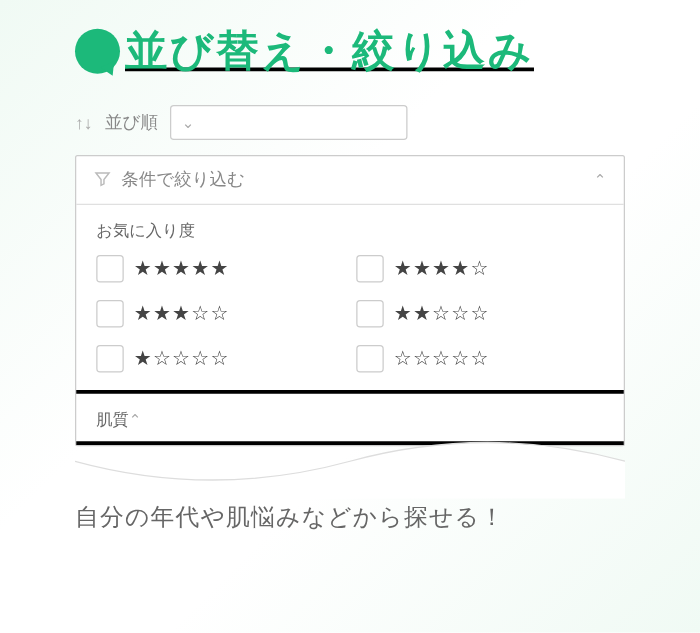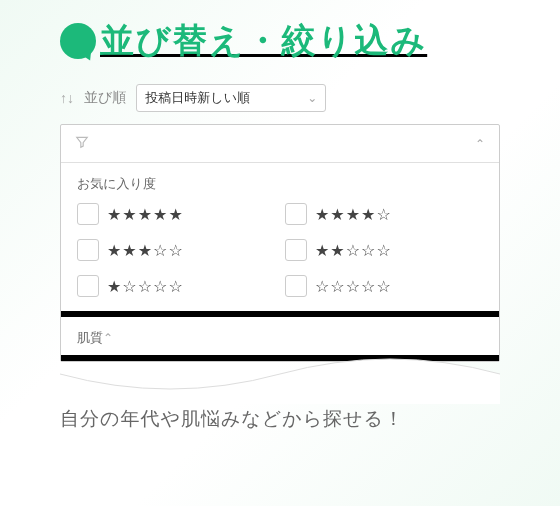--- a/index.html
+++ b/index.html
@@ -89,21 +89,21 @@
 .filter-header-left {
   display: flex;
   align-items: center;
   gap: 8px;
   color: #888;
   font-size: 14px;
 }
 .funnel { color: #bbb; font-size: 14px; }
 .section {
   padding: 12px 16px 8px 16px;
-  border-bottom: 6px solid #000000;
+  border-bottom: 3px solid #000000;
 }
 .section-title-row {
   display: flex;
   align-items: center;
 }
 .section-title {
   font-size: 13px;
   color: #666;
   margin-bottom: 10px;
 }
@@ -162,33 +162,33 @@
   <div class="bubble"></div>
   <div class="main-title">並び替え・絞り込み</div>
 </div>
 
 <div class="panel-wrap">
 
   <div class="sort-row">
     <span class="sort-arrows">↑↓</span>
     <span class="sort-label">並び順</span>
     <div class="sort-select">
-      <span>投稿日時新しい順</span>
       <span class="chev">⌄</span>
     </div>
   </div>
 
   <div class="filter-panel">
     <div class="filter-header">
       <div class="filter-header-left">
         <span class="funnel">
           <svg width="14" height="14" viewBox="0 0 24 24" fill="none" stroke="#bbb" stroke-width="2">
               <path d="M3 4h18l-7 9v6l-4 2v-8L3 4z"></path>
             </svg>
         </span>
+        <span>条件で絞り込む</span>
       </div>
       <span class="chev">⌃</span>
     </div>
 
     <div class="section">
       <div class="section-title">お気に入り度</div>
       <div class="option-grid">
         <div class="opt">
             <div class="cb"></div>
             <span class="stars">★★★★★</span>

